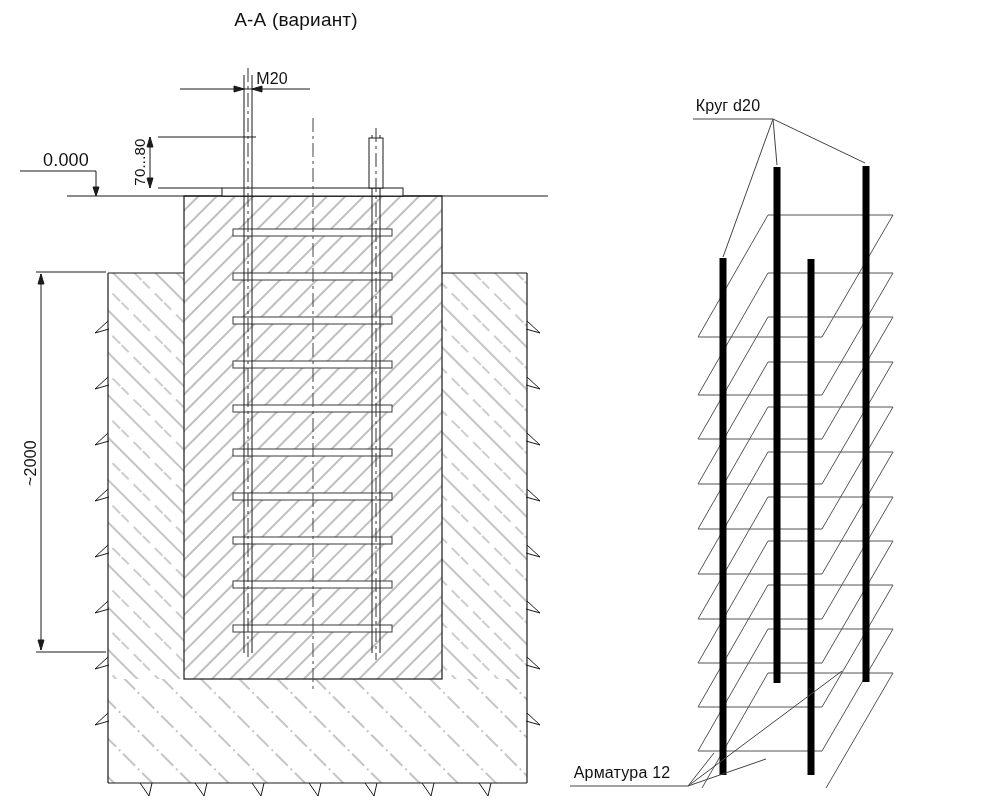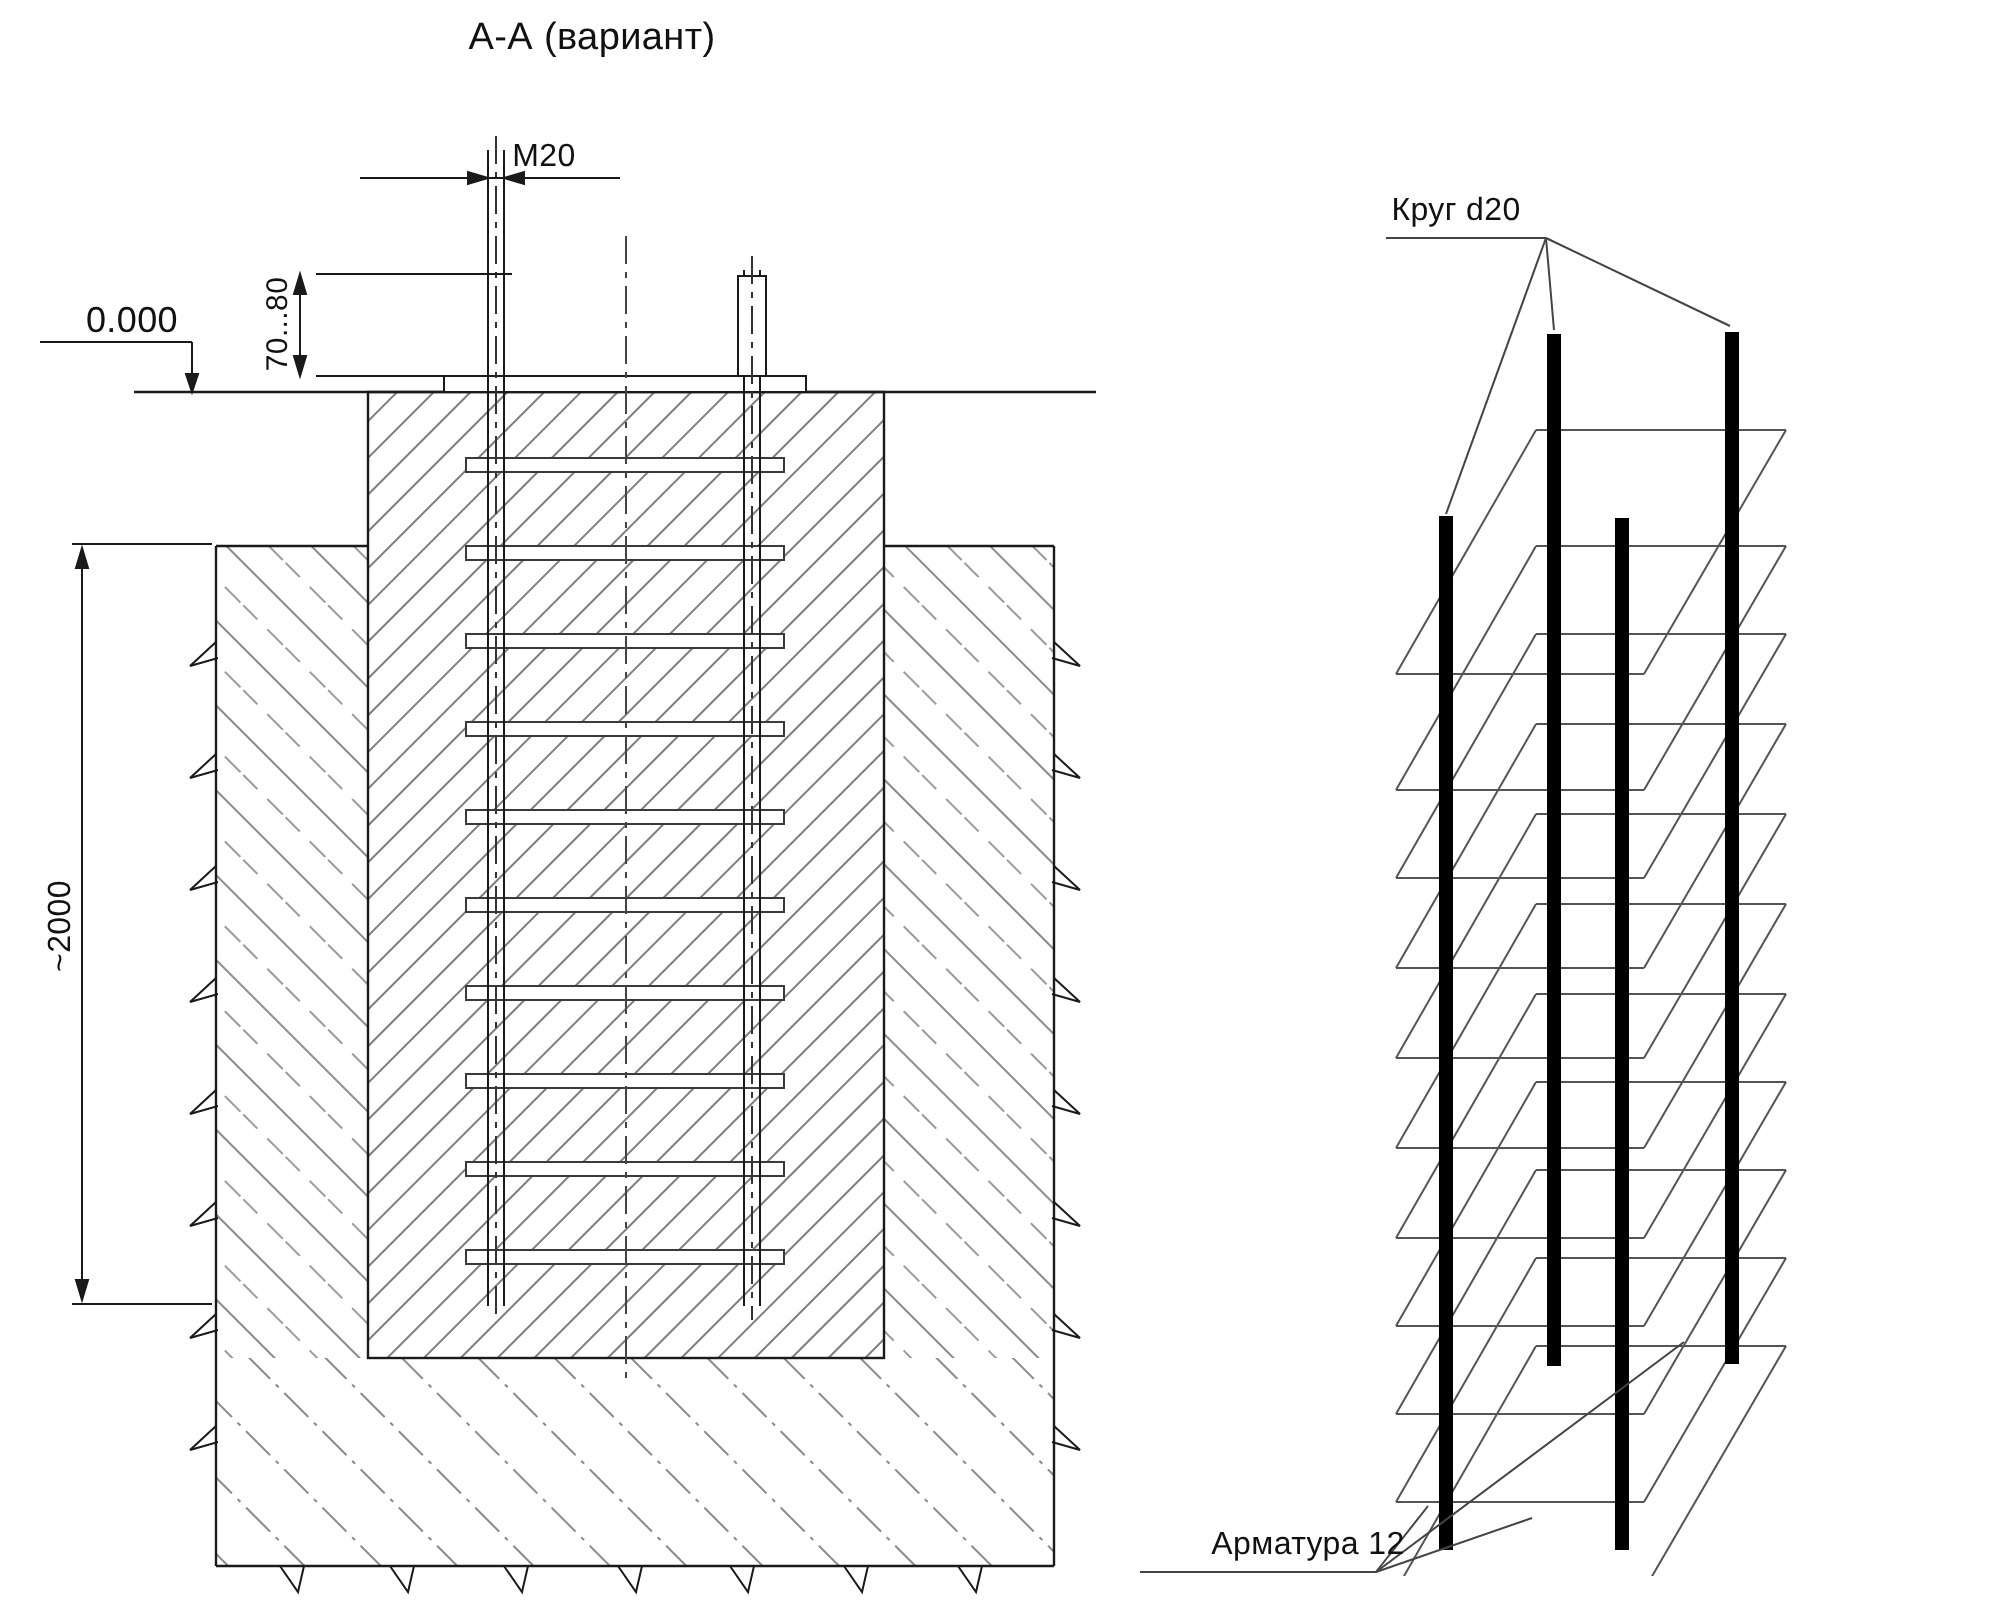--- a/index.html
+++ b/index.html
@@ -225,14 +225,14 @@
       <line x1="688" y1="786" x2="842" y2="671"></line>
     </g>
   </svg>
 
   <div class="lbl t19" style="left:296px;top:19px;">А-А (вариант)</div>
   <div class="lbl t16" style="left:272px;top:79px;">M20</div>
   <div class="lbl t18" style="left:56px;top:160px;margin-left:10px;">0.000</div>
   <div class="lbl rot t15" style="left:139px;top:162px;">70...80</div>
   <div class="lbl rot t16" style="left:31px;top:463px;">~2000</div>
   <div class="lbl t16" style="left:728px;top:106px;">Круг d20</div>
-  <div class="lbl t16" style="left:622px;top:773px;margin-left:32px;">Арматура 12</div>
+  <div class="lbl t16" style="left:622px;top:773px;">Арматура 12</div>
 </div>
 
 </body></html>

